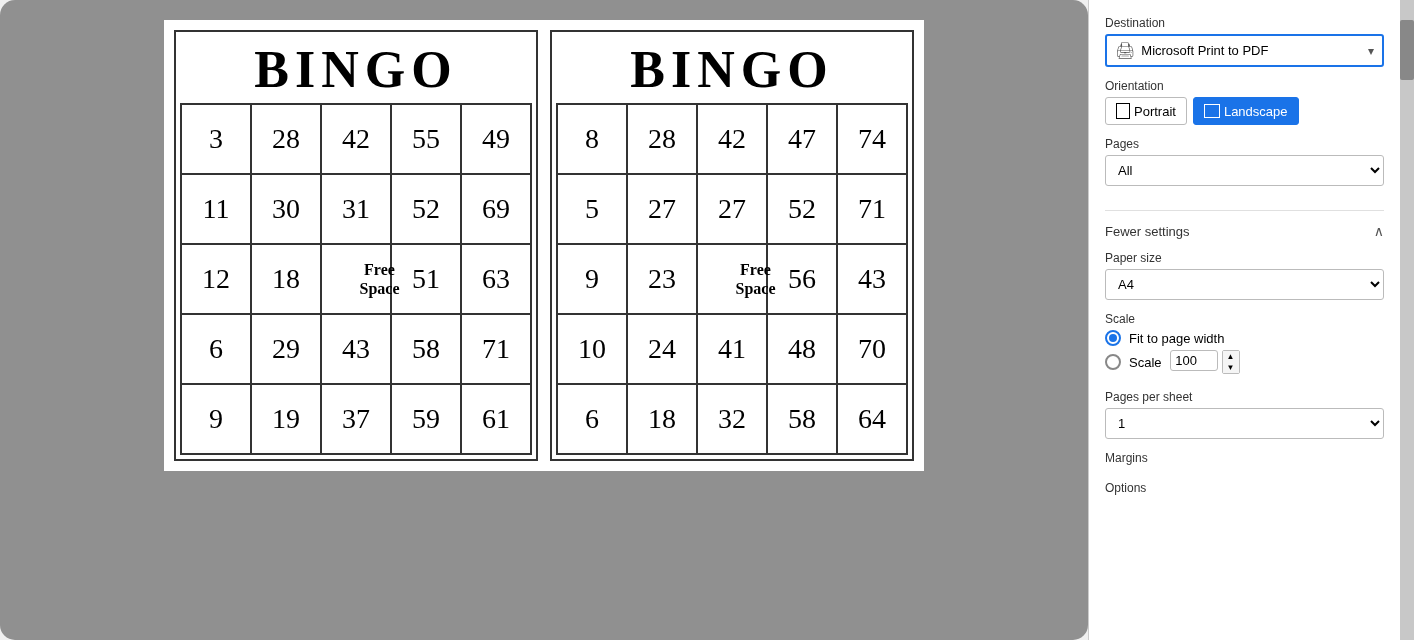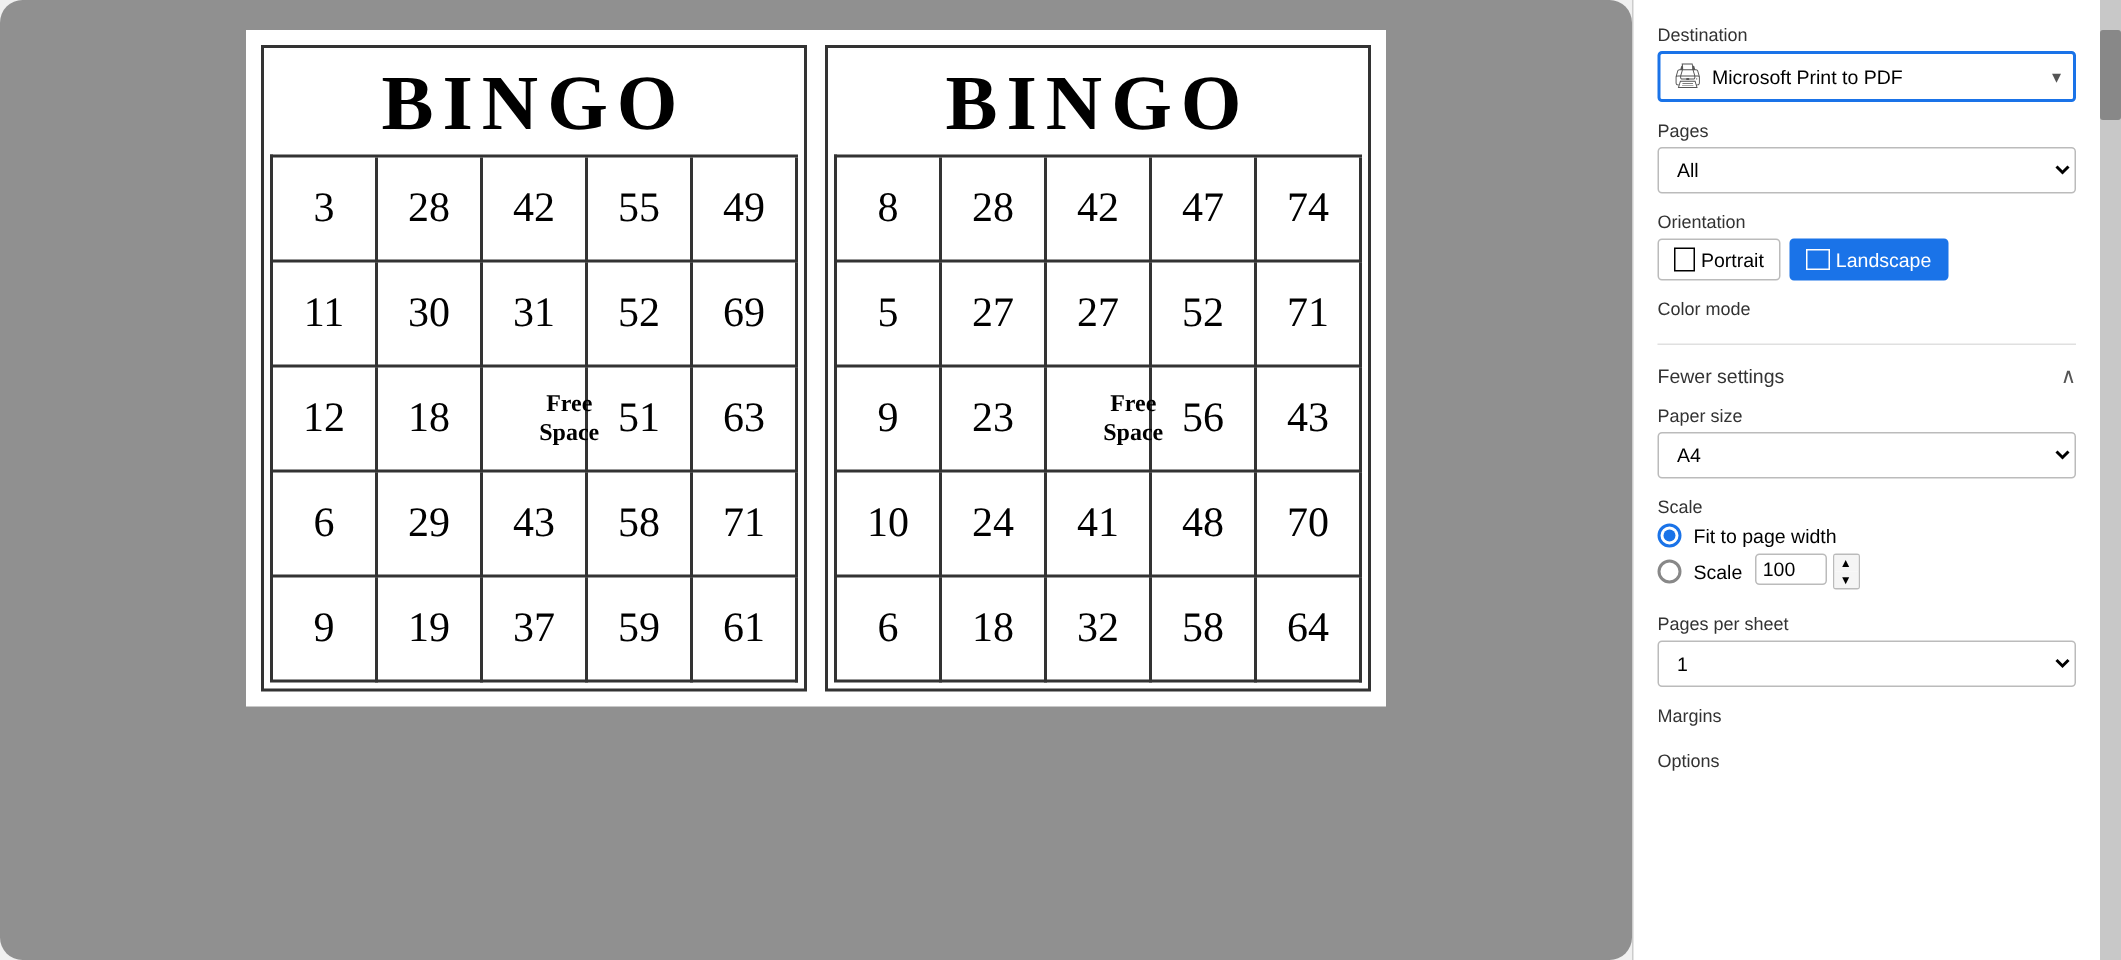--- a/index.html
+++ b/index.html
@@ -356,43 +356,42 @@
   <div>
     <div class="panel-label">Destination</div>
     <div class="destination-row">
       <span class="destination-icon">🖨</span>
       <span class="destination-text">Microsoft Print to PDF</span>
       <span class="destination-arrow">▾</span>
     </div>
   </div>
 
   <div>
-    <div class="panel-label">Pages</div>
-    <select class="panel-select">
-      <option>All</option>
-      <option>Custom</option>
-    </select>
-  </div>
-
-  <div>
     <div class="panel-label">Orientation</div>
     <div class="orientation-row">
       <button class="orient-btn">
         <span class="orient-icon"></span>
         <span>Portrait</span>
       </button>
       <button class="orient-btn active">
         <span class="orient-icon landscape"></span>
         <span>Landscape</span>
       </button>
     </div>
   </div>
 
   <div>
-    <div class="panel-label">Color mode</div>
+    <div class="panel-label">Pages</div>
+    <select class="panel-select">
+      <option>All</option>
+      <option>Custom</option>
+    </select>
+  </div>
+
+  <div>
   </div>
 
   <div class="divider"></div>
 
   <div class="fewer-settings-row">
     <span>Fewer settings</span>
     <span class="chevron-up">∧</span>
   </div>
 
   <div>

